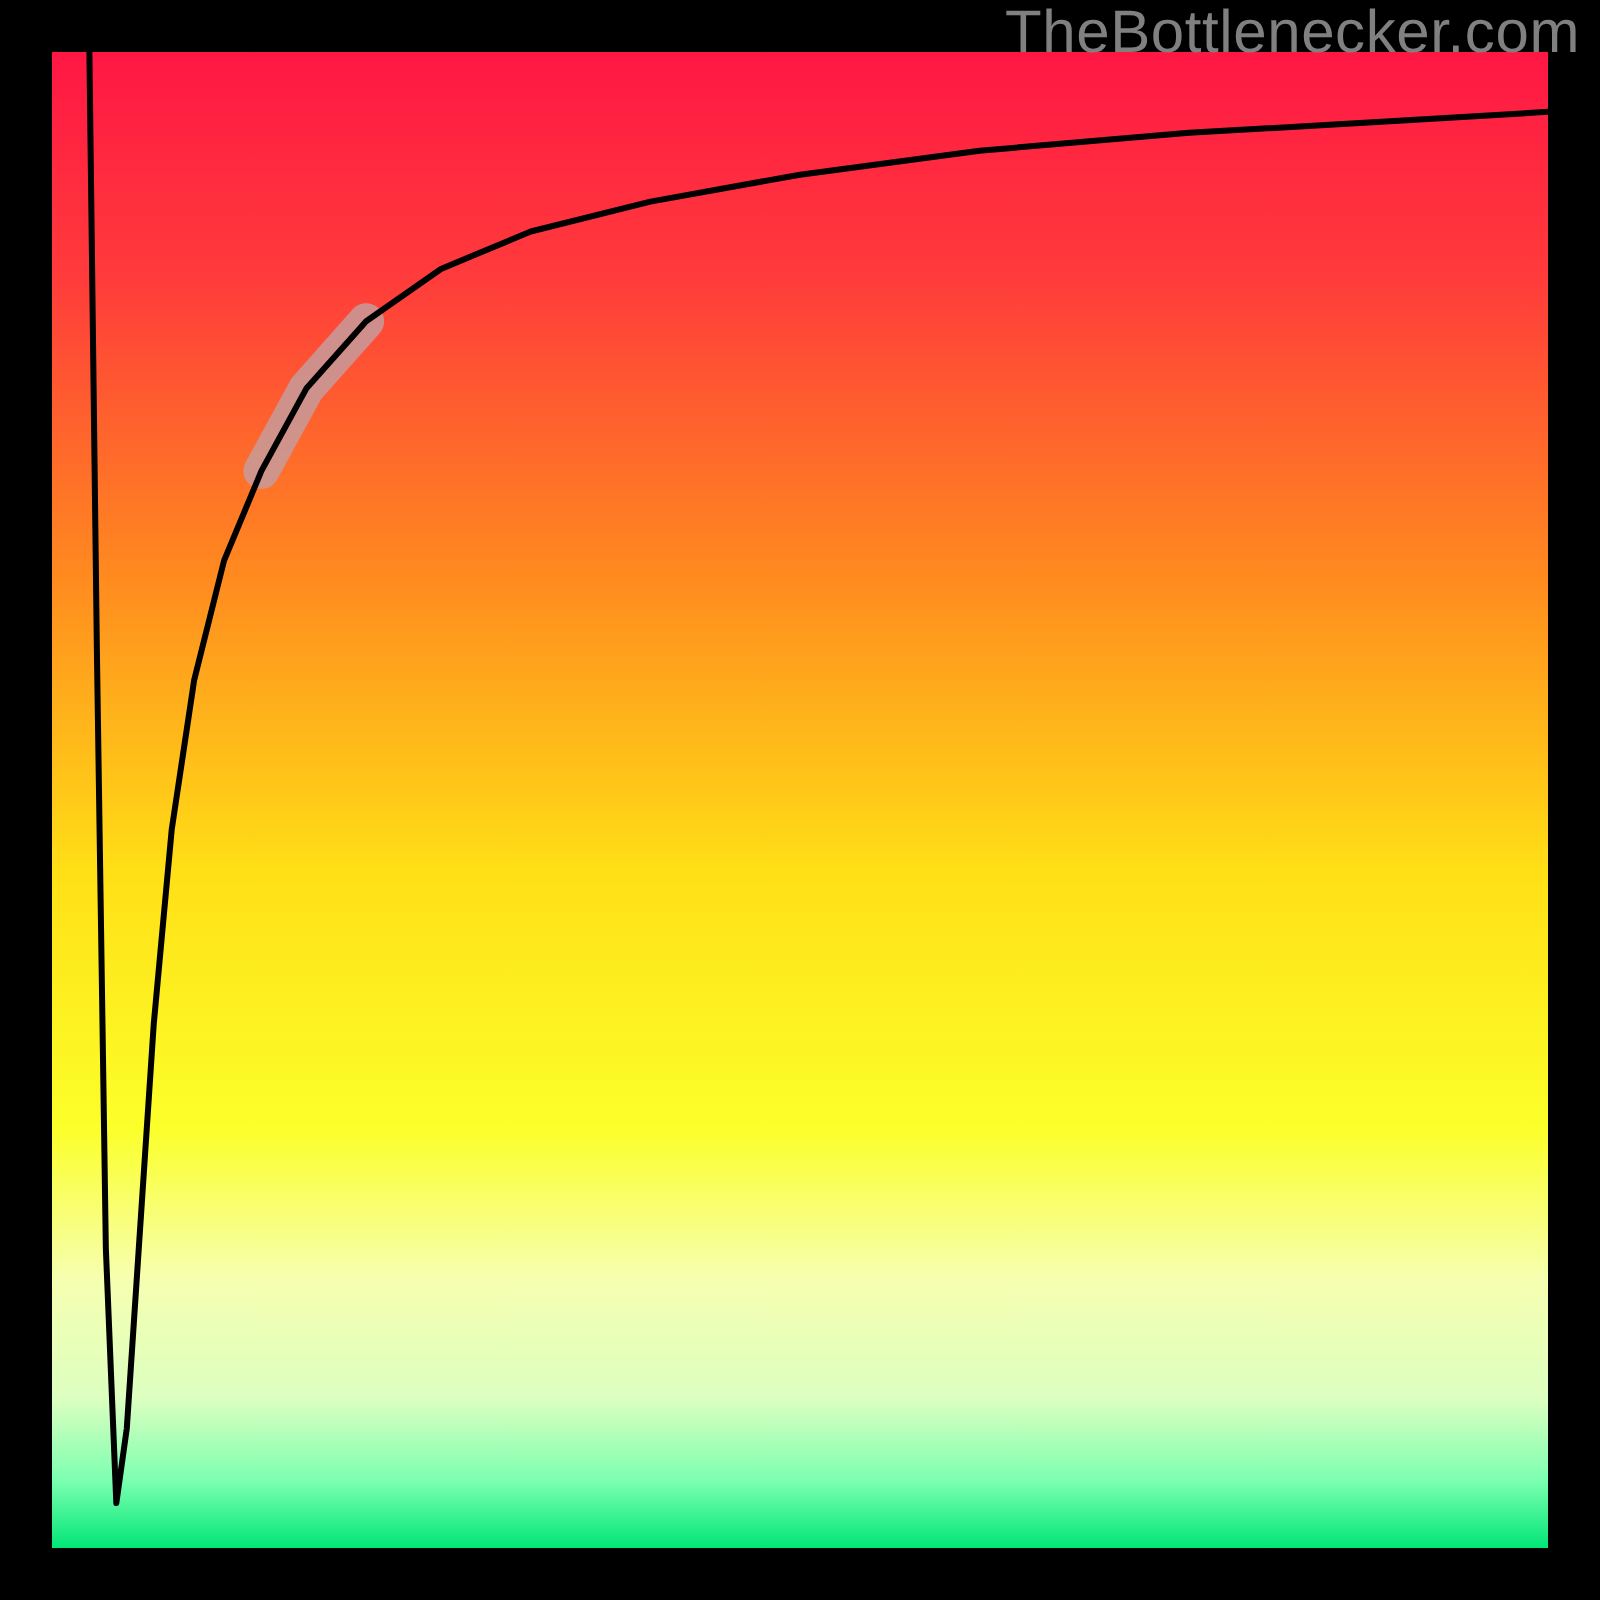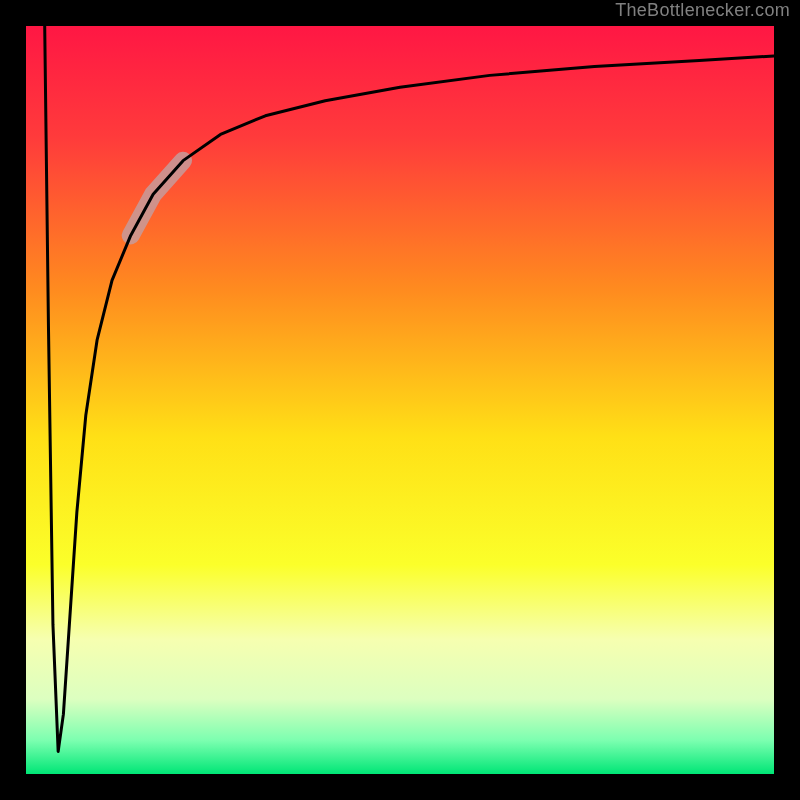--- a/index.html
+++ b/index.html
@@ -13,21 +13,21 @@
   .container {
     position: relative;
     width: 800px;
     height: 800px;
   }
   .watermark {
     position: absolute;
     top: 0;
     right: 10px;
     color: #808080;
-    font-size: 18px;
+    font-size: 30px;
     letter-spacing: 0.3px;
     z-index: 3;
   }
   svg {
     display: block;
     position: absolute;
     top: 0;
     left: 0;
   }
 </style>

